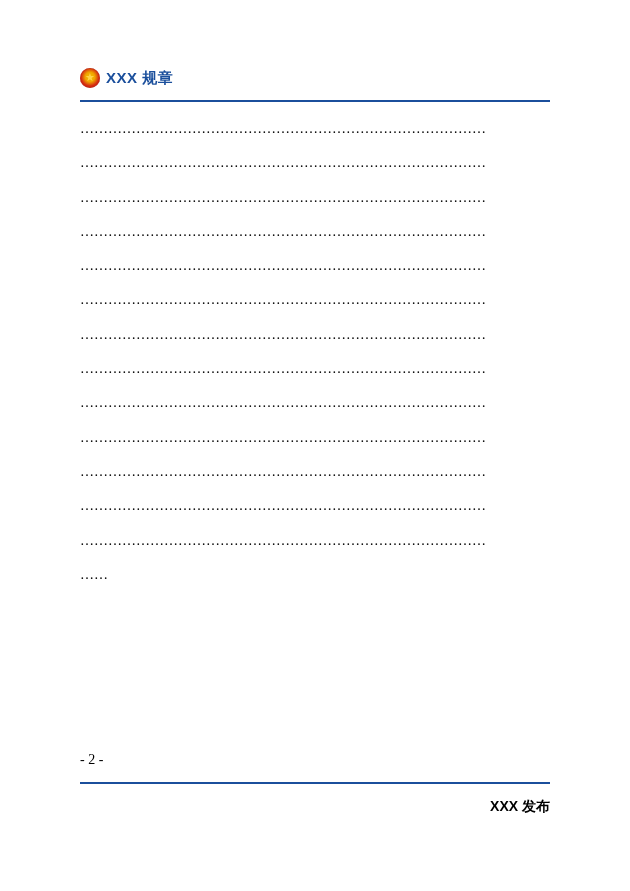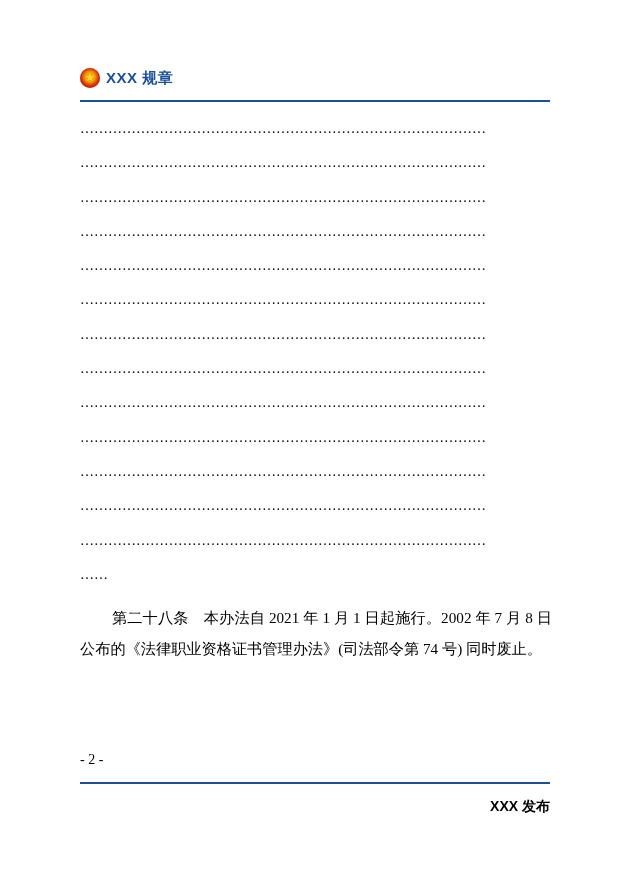--- a/index.html
+++ b/index.html
@@ -153,20 +153,19 @@
     <div class="dotline">……………………………………………………………………………</div>
     <div class="dotline">……………………………………………………………………………</div>
     <div class="dotline">……………………………………………………………………………</div>
     <div class="dotline">……………………………………………………………………………</div>
     <div class="dotline">……………………………………………………………………………</div>
     <div class="dotline">……………………………………………………………………………</div>
     <div class="dotline">……………………………………………………………………………</div>
     <div class="dotline">……………………………………………………………………………</div>
     <div class="dotline-short">……</div>
 
-    <p class="para">第二十八条　本办法自 2021 年 1 月 1 日起施行。2002 年 7 月 8 日公布的《法律职业资格证书管理办法》(司法部令第 74 号) 同时废止。</p>
   </div>
 
   <div class="page-number">- 2 -</div>
   <div class="footer-rule"></div>
   <div class="footer-publisher">XXX 发布</div>
 
 </div>
 
 </body></html>

